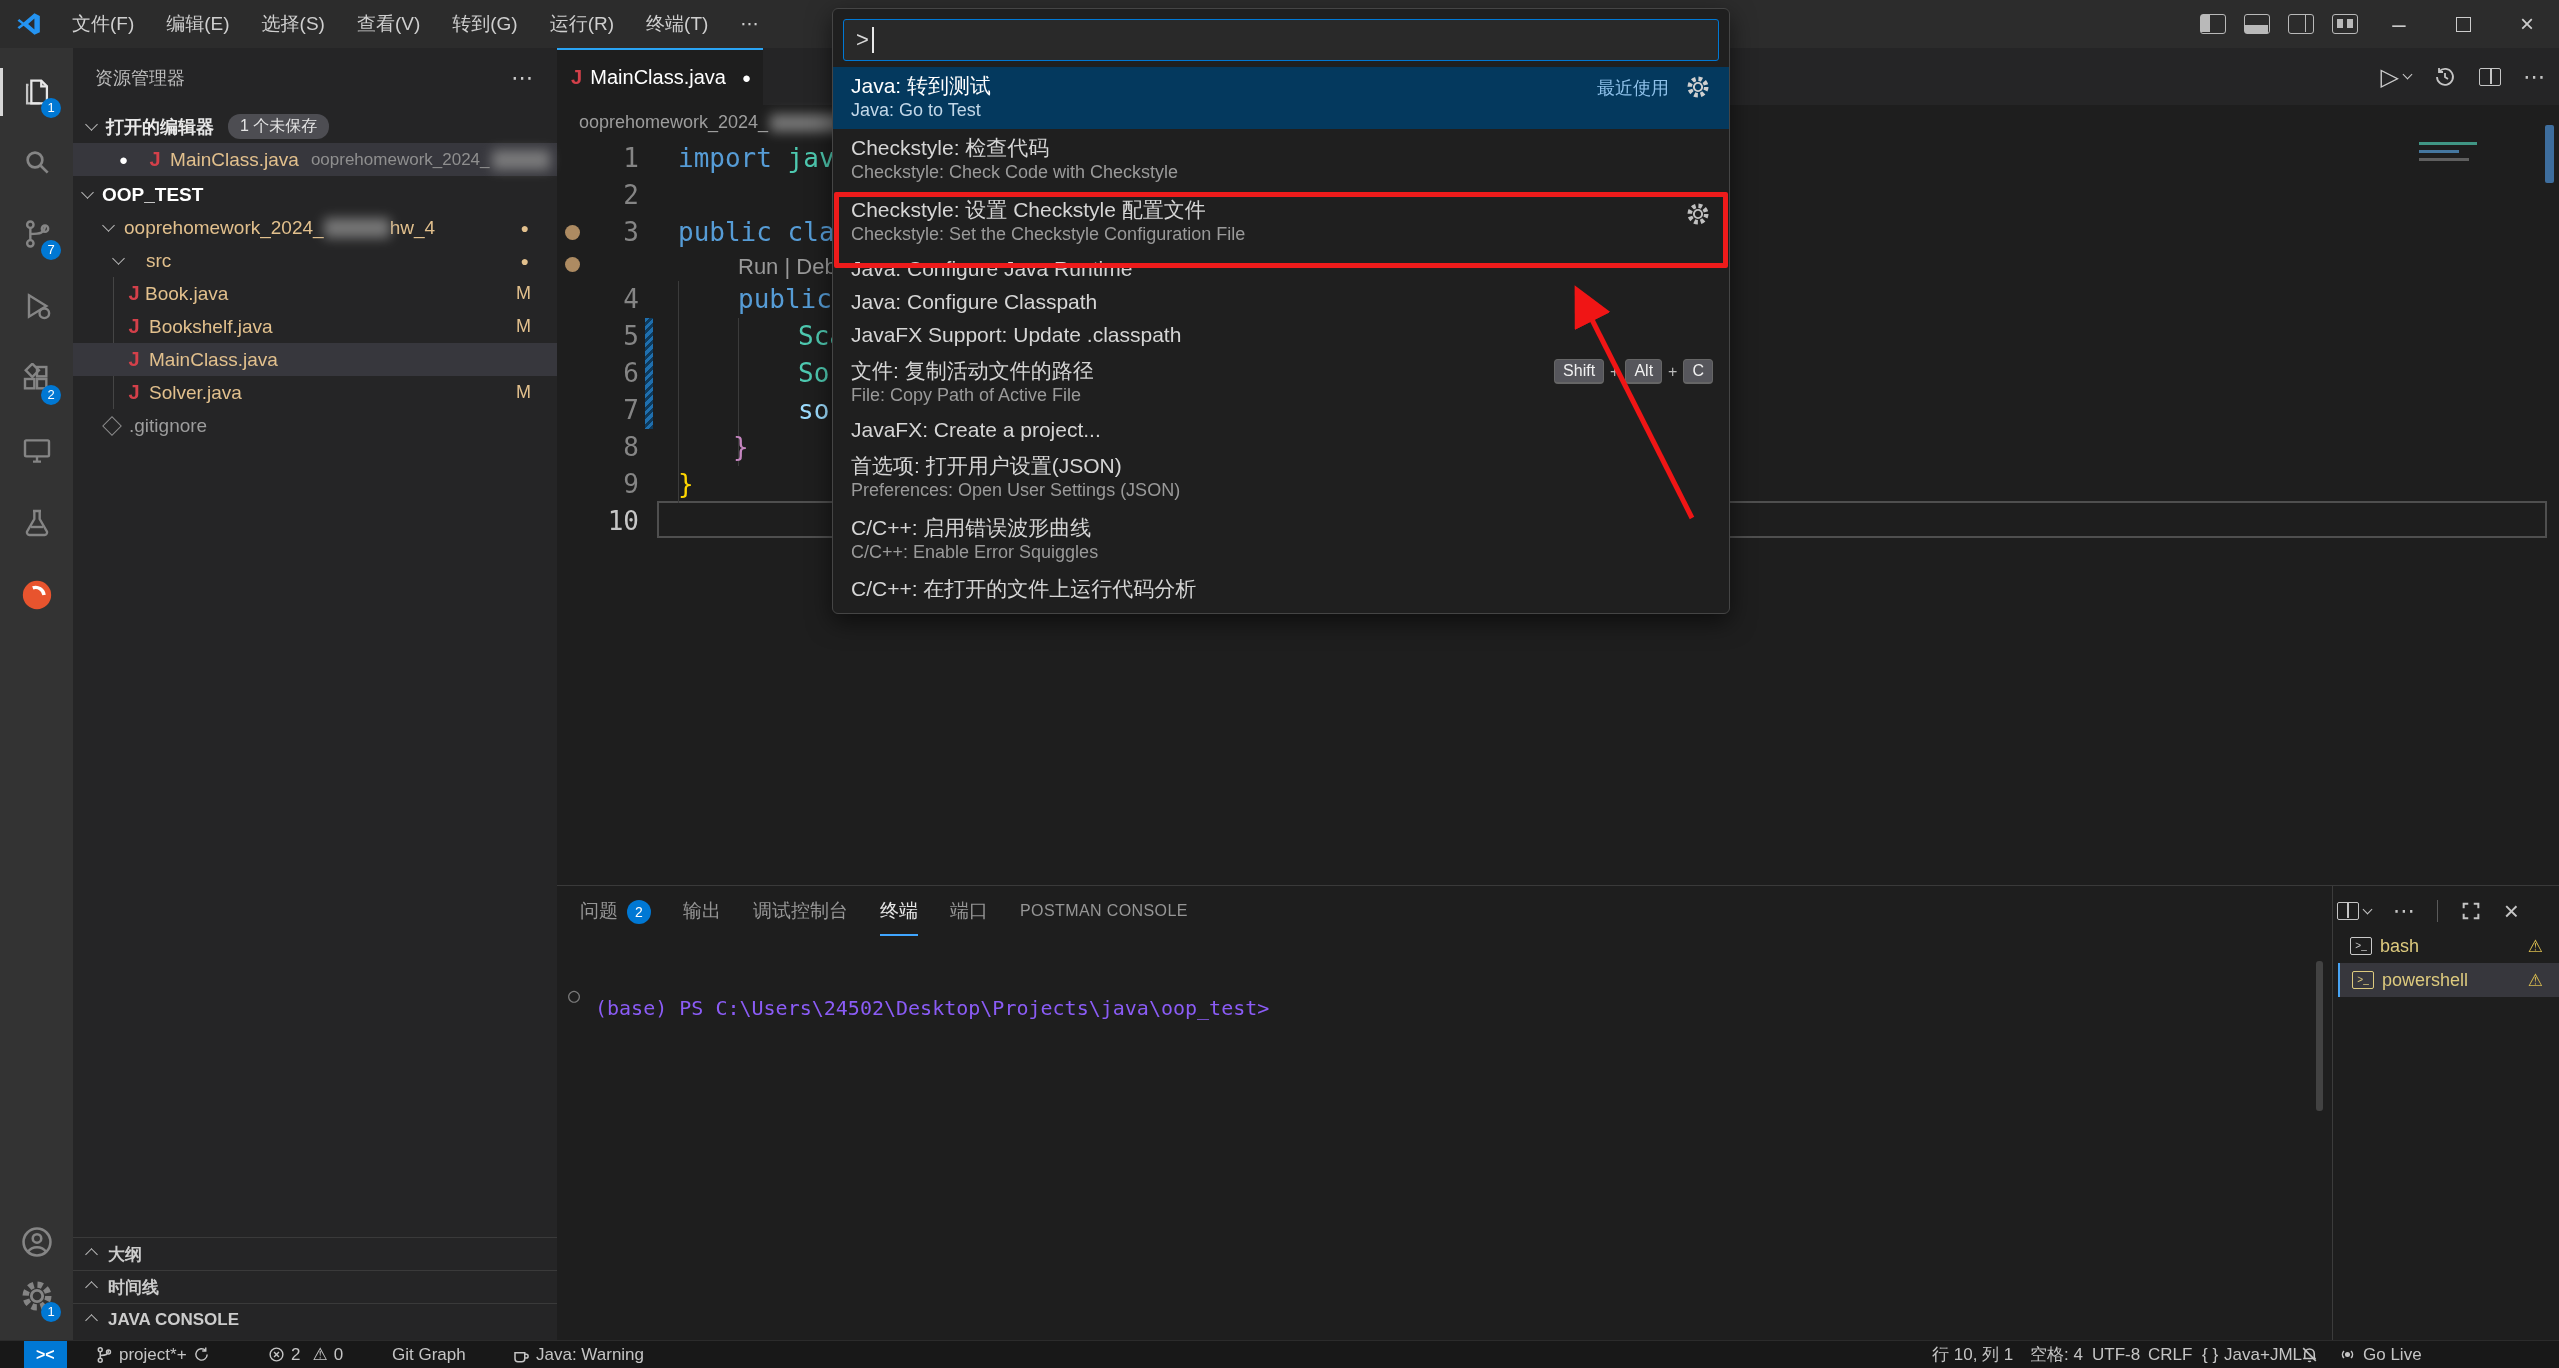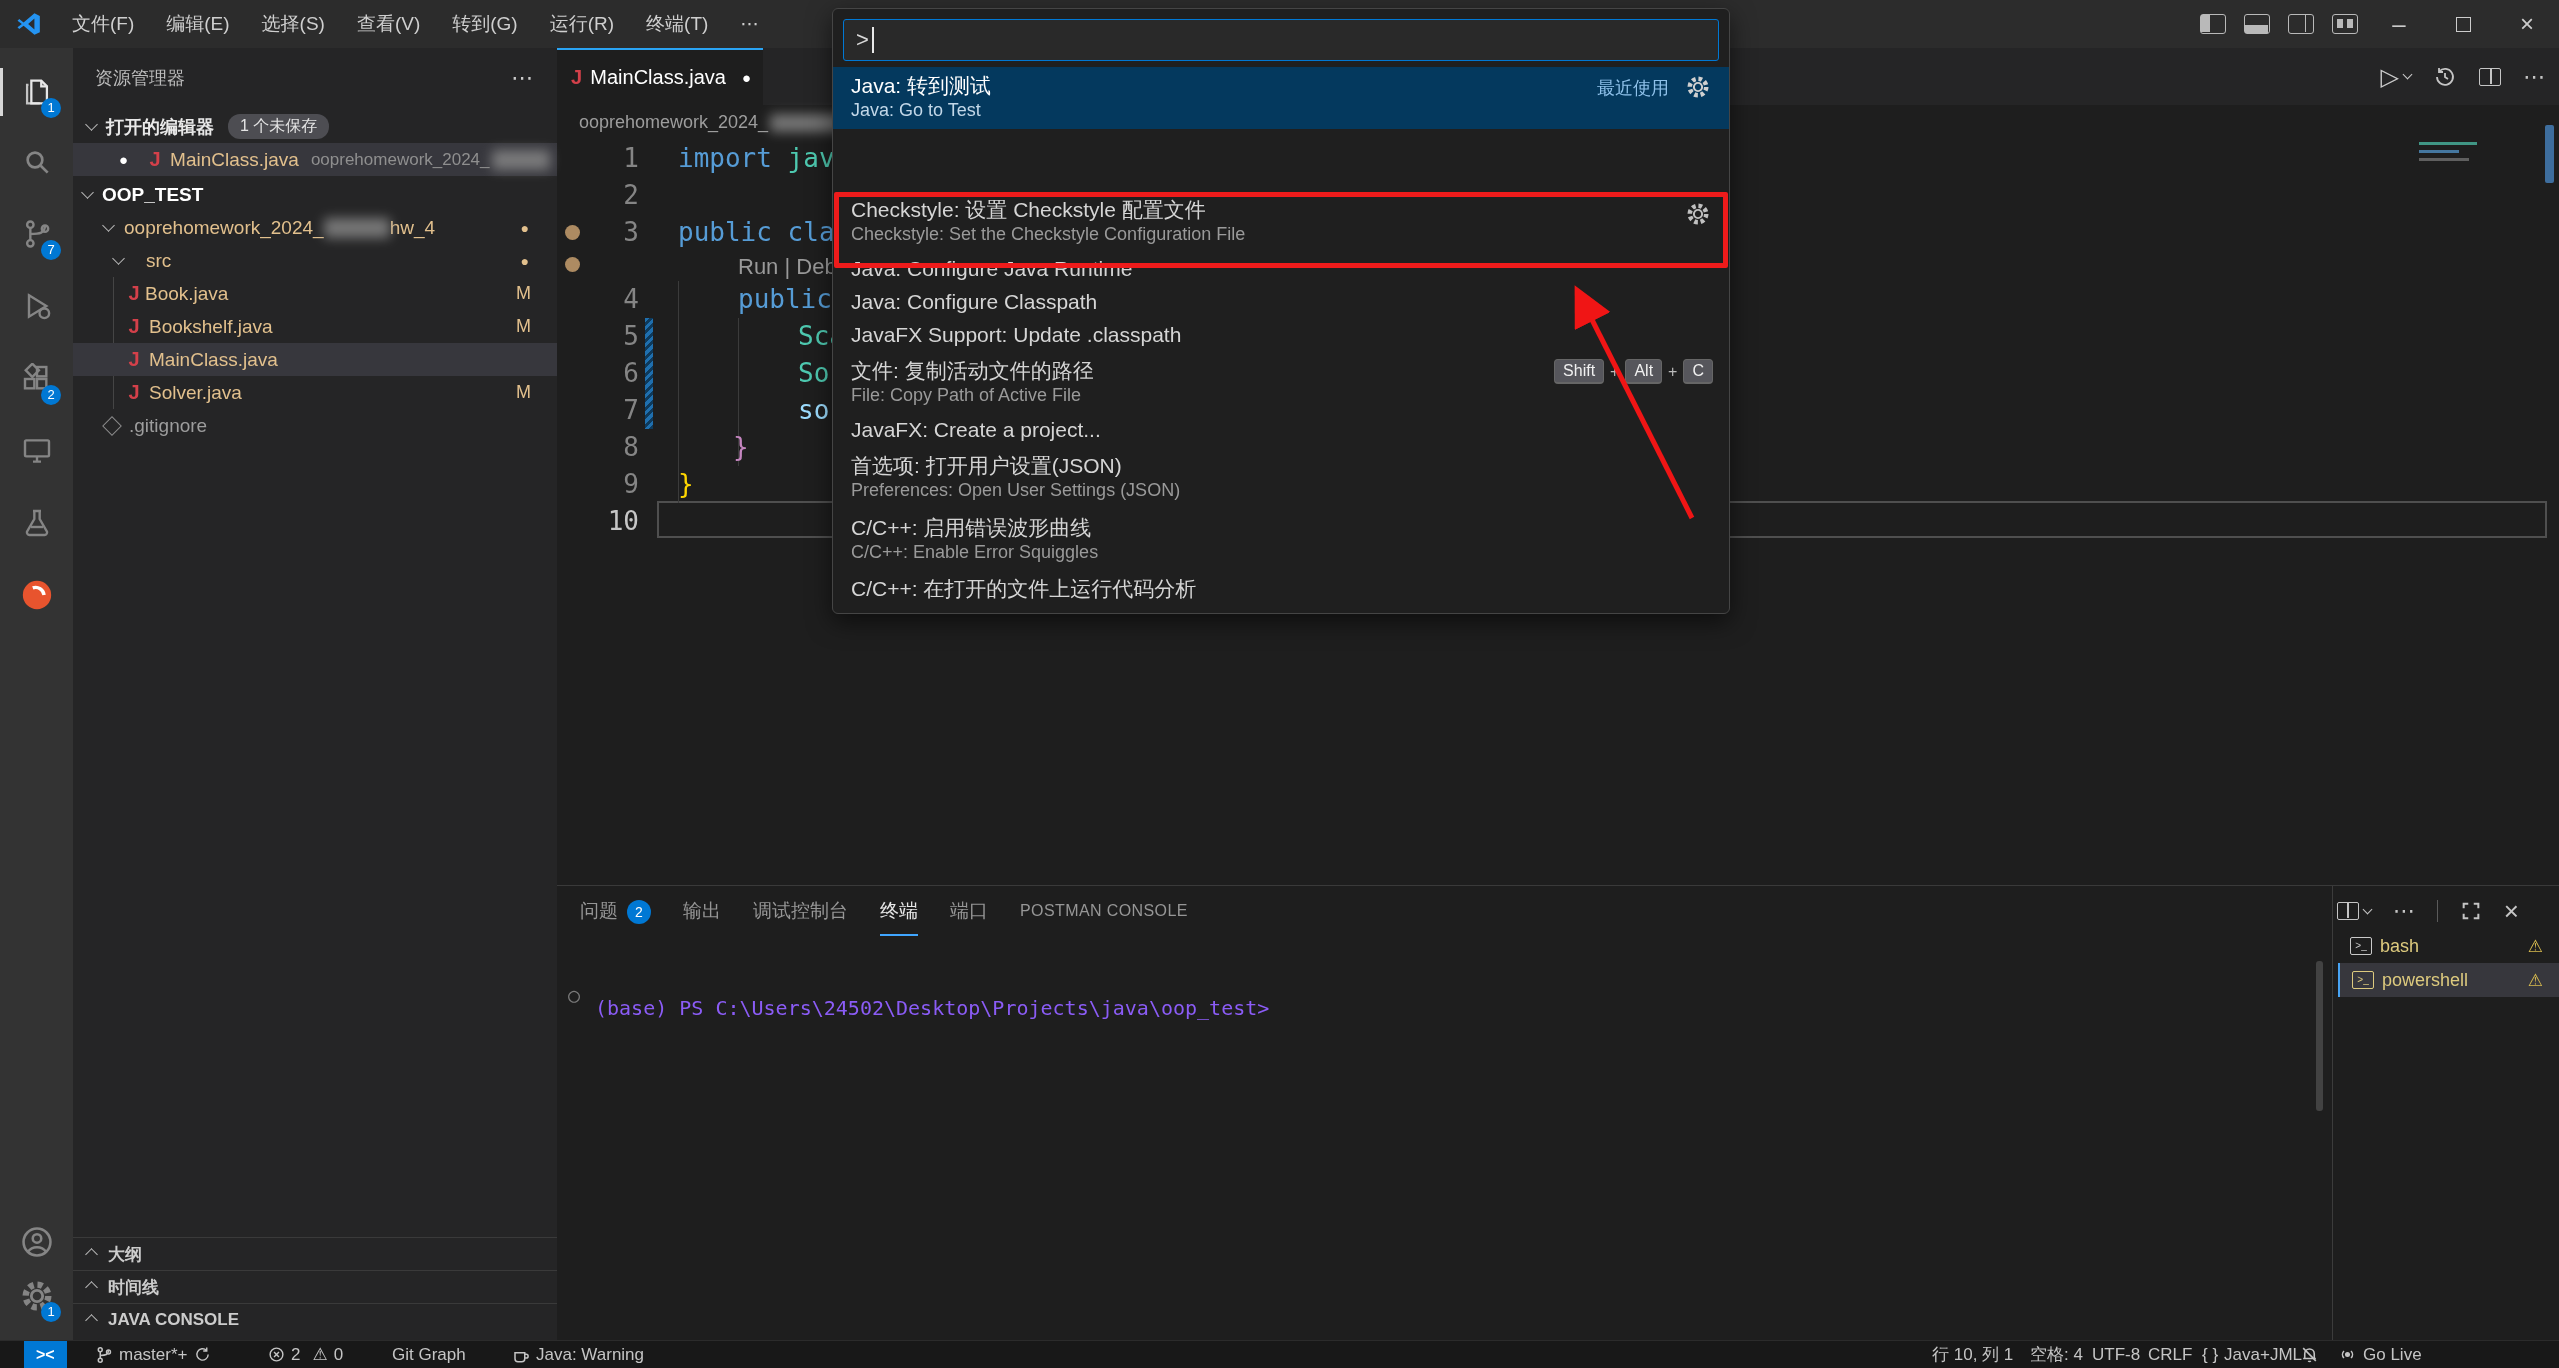--- a/index.html
+++ b/index.html
@@ -351,20 +351,24 @@
     <span class="dtl">Java: Go to Test</span>
     <span class="recent">最近使用</span>
     <span class="gearpos">
       <svg class="ic" width="26" height="26" viewBox="-12 -12 24 24">
           <circle r="7.6" fill="none" stroke="#d0d0d0" stroke-width="4.2" stroke-dasharray="3.4 2.6"></circle>
           <circle r="3.8" fill="none" stroke="#d0d0d0" stroke-width="1.8"></circle>
         </svg>
     </span>
   </div>
 
+  <div class="pi" style="top:120px;height:62px">
+    <span class="lbl">Checkstyle: 检查代码</span>
+    <span class="dtl">Checkstyle: Check Code with Checkstyle</span>
+  </div>
 
   <div class="pi" style="top:182px;height:62px">
     <span class="lbl">Checkstyle: 设置 Checkstyle 配置文件</span>
     <span class="dtl">Checkstyle: Set the Checkstyle Configuration File</span>
     <span class="gearpos" style="top:10px">
       <svg class="ic" width="26" height="26" viewBox="-12 -12 24 24">
           <circle r="7.6" fill="none" stroke="#c0c0c0" stroke-width="4.2" stroke-dasharray="3.4 2.6"></circle>
           <circle r="3.8" fill="none" stroke="#c0c0c0" stroke-width="1.8"></circle>
         </svg>
     </span>
@@ -457,21 +461,21 @@
 
 <div id="statusbar">
   <span class="sb" style="left:24px;background:#0078d4;padding:0 12px;color:#fff;font-weight:bold;font-size:16px">&gt;&lt;</span>
   <span class="sb" style="left:95px">
     <svg class="ic" width="18" height="18" viewBox="0 0 24 24" fill="none" stroke="#c5c5c5" stroke-width="2">
         <circle cx="7" cy="5" r="2.6"></circle>
         <circle cx="7" cy="19" r="2.6"></circle>
         <circle cx="18" cy="8" r="2.6"></circle>
         <path d="M7 7.6 v8.8 M7 12.5 c7 0 11 -0.8 11 -7"></path>
       </svg>
-    <span>master*+</span>
+    <span>project*+</span>
     <svg class="ic" width="17" height="17" viewBox="0 0 24 24" fill="none" stroke="#c5c5c5" stroke-width="2">
         <path d="M20 12 a8 8 0 1 1 -2.3-5.7 M18 2 v5 h-5"></path>
       </svg>
   </span>
   <span class="sb" style="left:268px">
     <svg class="ic" width="17" height="17" viewBox="0 0 24 24" fill="none" stroke="#c5c5c5" stroke-width="2">
         <circle cx="12" cy="12" r="9"></circle>
         <path d="M8.5 8.5 l7 7 M15.5 8.5 l-7 7"></path>
       </svg>
     <span>2</span>

